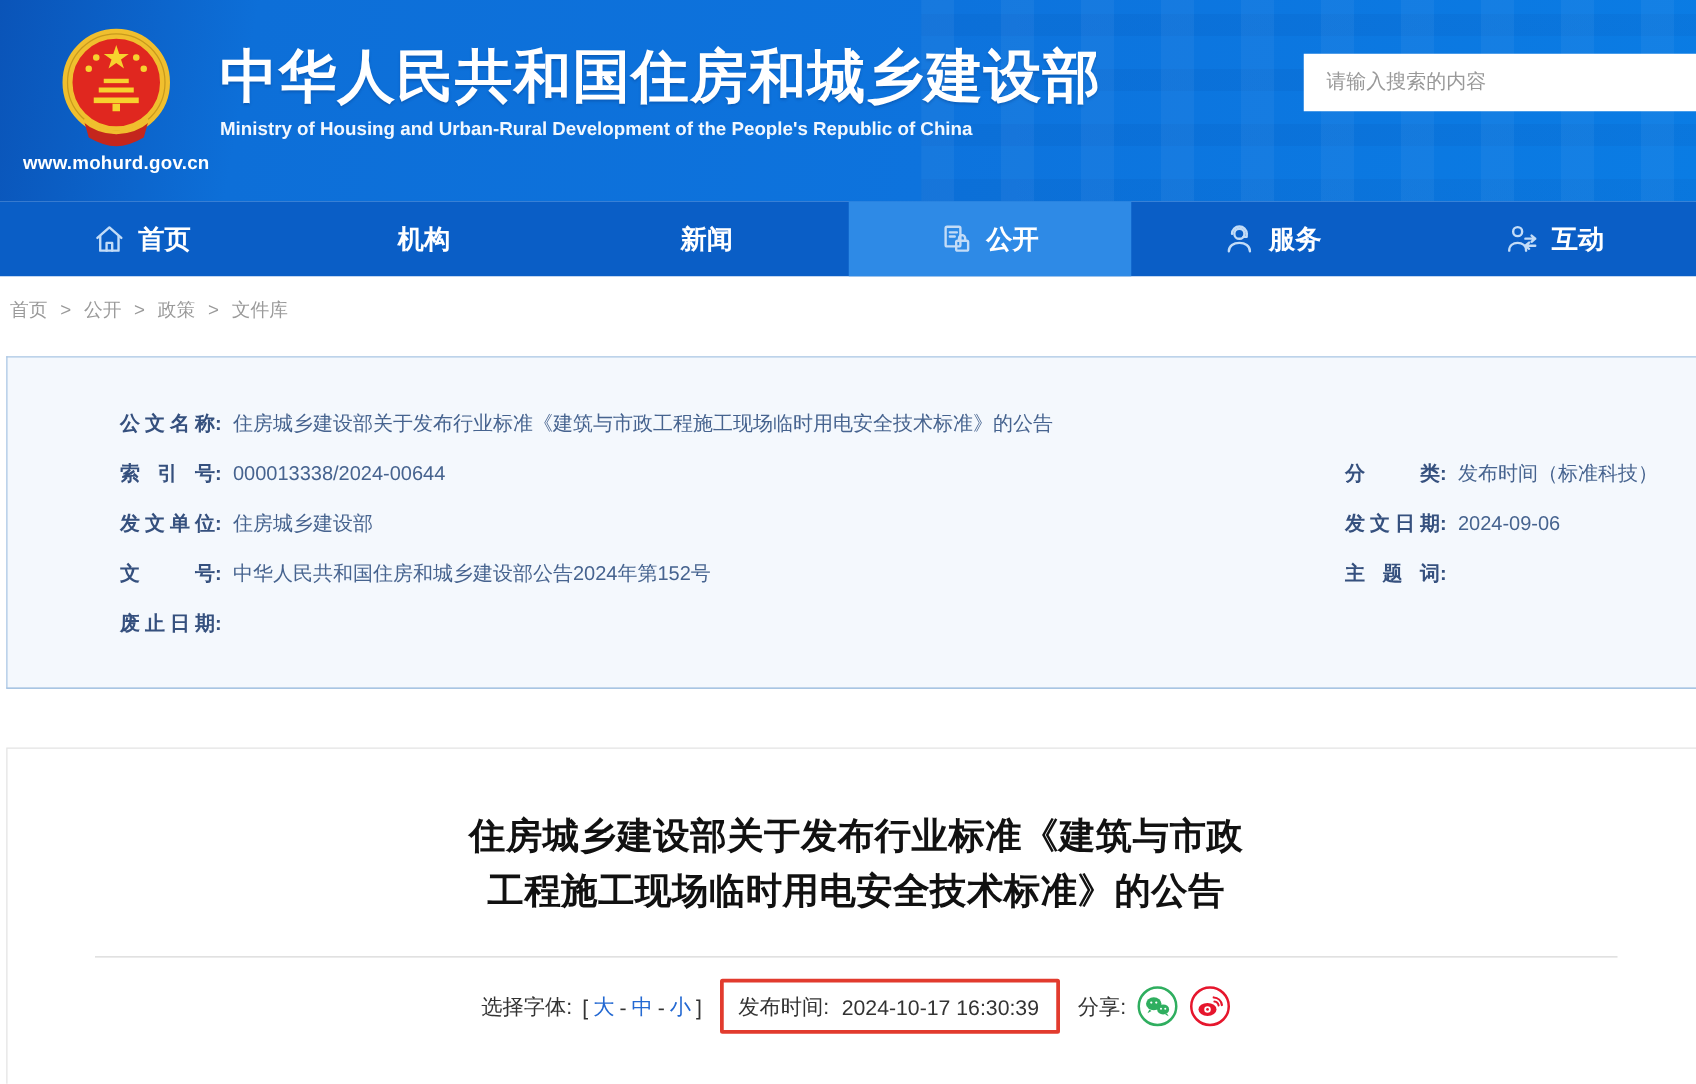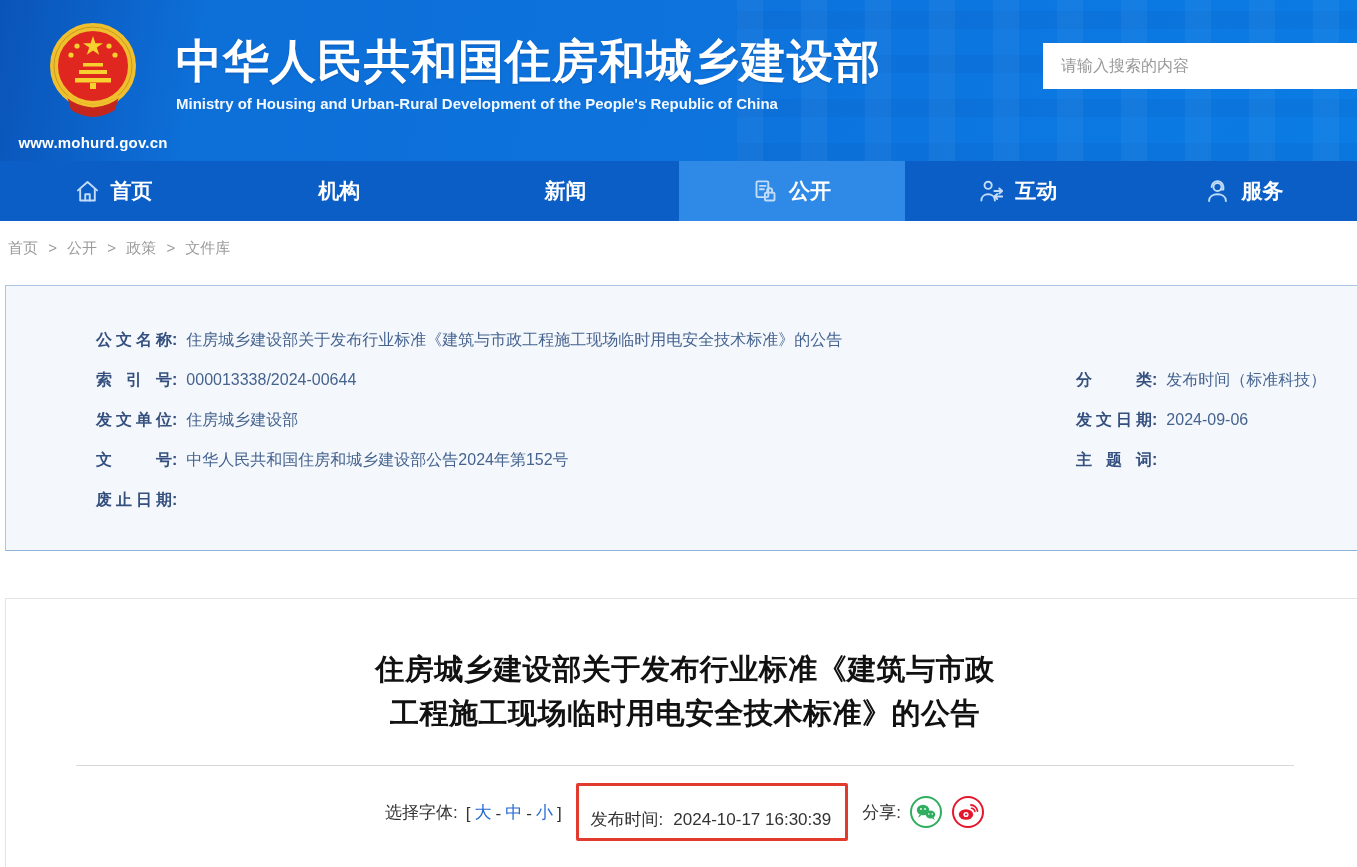--- a/index.html
+++ b/index.html
@@ -11,21 +11,21 @@
     background:linear-gradient(100deg,#0a54b8 0%,#0d6fd8 15%,#0d73dd 55%,#0a7ce4 100%);
     overflow:hidden; }
   .hdr-watermark { position:absolute; top:0; right:0; width:620px; height:100%;
     opacity:.55; pointer-events:none;
     background:
       repeating-linear-gradient(90deg, rgba(255,255,255,.08) 0 26px, transparent 26px 64px),
       repeating-linear-gradient(0deg, rgba(10,70,160,.16) 0 18px, transparent 18px 44px);
   }
   .logo-block { position:absolute; left:18px; top:22px; width:150px; text-align:center; }
   .emblem { display:block; margin:0 auto; }
-  .site-url { margin-top:16px; color:#fff; font-weight:bold; font-size:15px; letter-spacing:.2px; }
+  .site-url { margin-top:4px; color:#fff; font-weight:bold; font-size:15px; letter-spacing:.2px; }
   .title-block { position:absolute; left:176px; top:34px; color:#fff; }
   .site-title { font-size:46px; font-weight:bold; letter-spacing:1px; line-height:1.2;
     text-shadow:0 1px 2px rgba(0,40,100,.25); }
   .site-subtitle { margin-top:6px; font-size:15px; font-weight:bold; color:#f2f8ff; }
   .hdr-search { position:absolute; left:1043px; top:43px; width:330px; height:46px;
     border:none; outline:none; background:#fff; padding:0 18px; font-size:16px; color:#333;
     font-family:"Liberation Sans","DejaVu Sans",sans-serif; }
   .hdr-search::placeholder { color:#999; }
 
   
@@ -59,22 +59,22 @@
     background:#fff; border:1px solid #e4e4e4; padding-top:48px; }
   .doc-title { text-align:center; font-size:29px; font-weight:bold; color:#111;
     line-height:44px; letter-spacing:.5px; }
   .doc-divider { margin:30px 70px 0 70px; border:none; border-top:1px solid #d8d8d8; }
   .doc-meta-row { margin-top:17px; display:flex; align-items:center; justify-content:center;
     gap:14px; font-size:17px; color:#333; }
   .font-select { display:flex; align-items:flex-end; gap:2px; }
   .font-select .lbl { margin-right:6px; }
   .font-link { color:#2469d2; cursor:pointer; margin:0 2px; }
   .bracket,.dash { color:#333; }
-  .publish-box { border:3px solid #e23b2e; border-radius:2px; padding:22px 14px 7px 12px;
-    display:flex; gap:10px; align-items:center; }
+  .publish-box { border:3px solid #e23b2e; border-radius:2px; padding:8px 14px 7px 12px;
+    display:flex; gap:10px; align-items:flex-end; }
   .share-row { display:flex; align-items:center; gap:8px; }
   .share-icon { width:34px; height:34px; display:block; cursor:pointer; }
 </style>
 </head>
 <body>
 
 <header class="site-header">
   <div class="hdr-watermark"></div>
 
   <div class="logo-block">
@@ -128,38 +128,38 @@
           <path d="M7 7h5 M7 10h3.5"></path>
           <rect x="11.5" y="13" width="8.5" height="7" rx="1"></rect>
           <path d="M13.5 13 v-1.8 a2.2 2.2 0 0 1 4.4 0 V13"></path>
         </svg>
     </span>
     <span>公开</span>
   </div>
   <div class="nav-item">
     <span class="nav-icon">
       <svg viewBox="0 0 24 24">
+          <circle cx="12" cy="8" r="3.6"></circle>
+          <path d="M4.5 20.5 c0-4 3.5-6 7.5-6 s7.5 2 7.5 6"></path>
+          <path d="M6.8 8 a5.2 5.2 0 0 1 10.4 0"></path>
+          <path d="M17.2 8 v2.2 h-2.4"></path>
+        </svg>
+    </span>
+    <span>服务</span>
+  </div>
+  <div class="nav-item">
+    <span class="nav-icon">
+      <svg viewBox="0 0 24 24">
           <circle cx="9" cy="6.5" r="3.2"></circle>
           <path d="M3 20 c0-3.6 2.8-5.5 6-5.5 s6 1.9 6 5.5"></path>
           <path d="M14.5 11.5 h7 m-2.6-2.2 2.6 2.2 -2.6 2.2"></path>
           <path d="M21.5 16.5 h-7 m2.6 2.2 -2.6-2.2 2.6-2.2"></path>
         </svg>
     </span>
     <span>互动</span>
-  </div>
-  <div class="nav-item">
-    <span class="nav-icon">
-      <svg viewBox="0 0 24 24">
-          <circle cx="12" cy="8" r="3.6"></circle>
-          <path d="M4.5 20.5 c0-4 3.5-6 7.5-6 s7.5 2 7.5 6"></path>
-          <path d="M6.8 8 a5.2 5.2 0 0 1 10.4 0"></path>
-          <path d="M17.2 8 v2.2 h-2.4"></path>
-        </svg>
-    </span>
-    <span>服务</span>
   </div>
 </nav>
 
 <div class="breadcrumb">
   <span class="crumb">首页</span>
   <span class="sep">&gt;</span>
   <span class="crumb">公开</span>
   <span class="sep">&gt;</span>
   <span class="crumb">政策</span>
   <span class="sep">&gt;</span>

